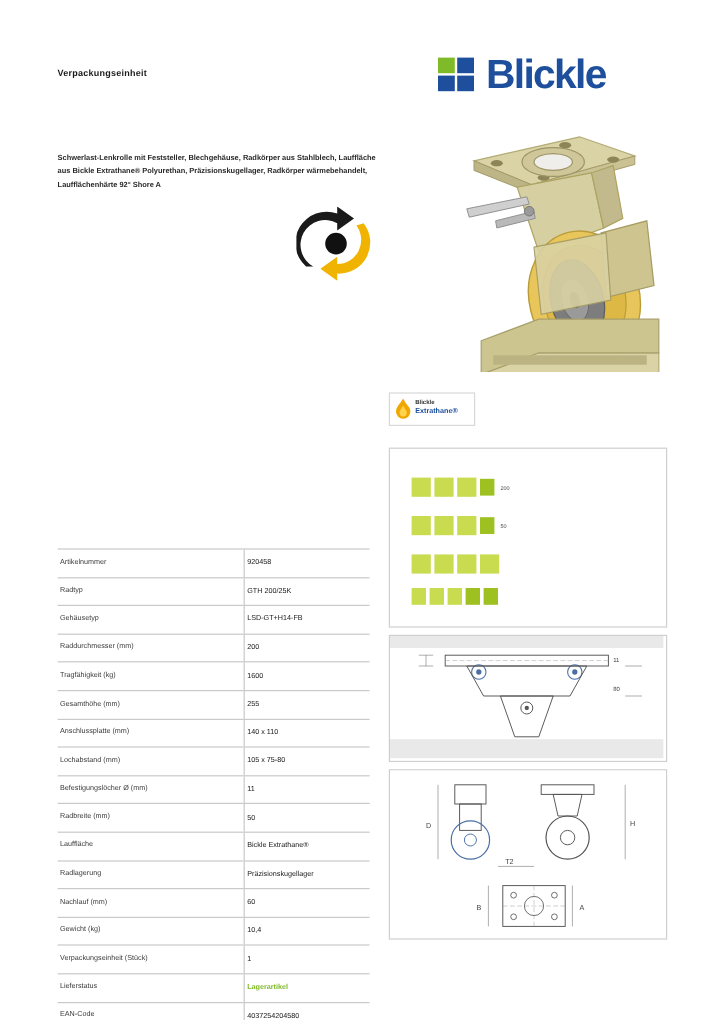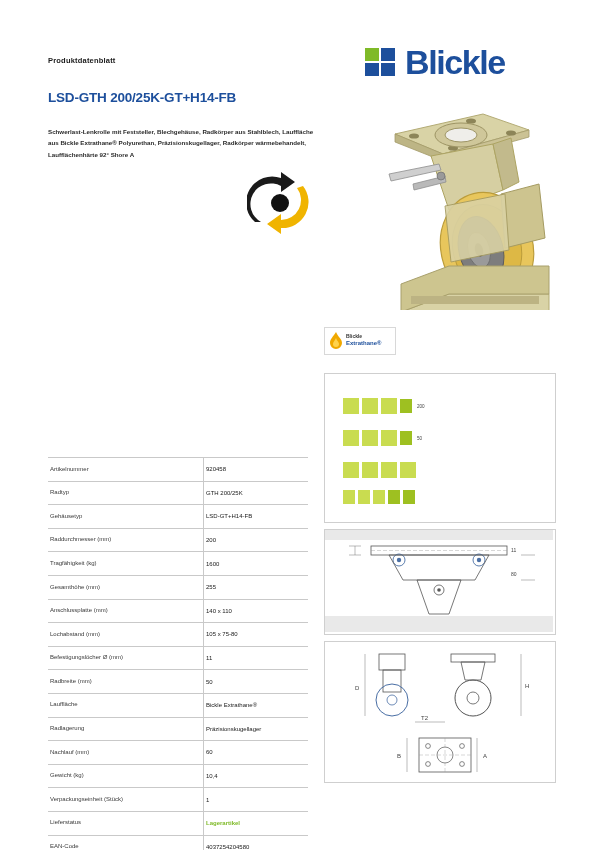--- a/index.html
+++ b/index.html
@@ -51,22 +51,21 @@
   .ic.dk{background:#9ec021;}
 
   
   .ic-lbl{font-size:4.6px;color:#444;margin-left:2px;}
 </style>
 </head>
 <body>
 
 <div class="page">
 
-  <div class="prod-label">Produktdatenblatt</div>
-  <div class="prod-title">LSD-GTH 200/25K-GT+H14-FB</div>
+  <div class="prod-label">Verpackungseinheit</div>
   <div class="prod-desc">Schwerlast-Lenkrolle mit Feststeller, Blechgehäuse, Radkörper aus Stahlblech, Lauffläche aus Bickle Extrathane® Polyurethan, Präzisionskugellager, Radkörper wärmebehandelt, Laufflächenhärte 92° Shore A</div>
 
   <div class="logo">
     <div class="logo-mark">
       <span class="logo-sq" style="left:0;top:0;background:#7fba28"></span>
       <span class="logo-sq" style="left:16px;top:0;background:#1d4f9c"></span>
       <span class="logo-sq" style="left:0;top:15px;background:#1d4f9c"></span>
       <span class="logo-sq" style="left:16px;top:15px;background:#1d4f9c"></span>
     </div>
     <div class="logo-word">Blickle</div>

